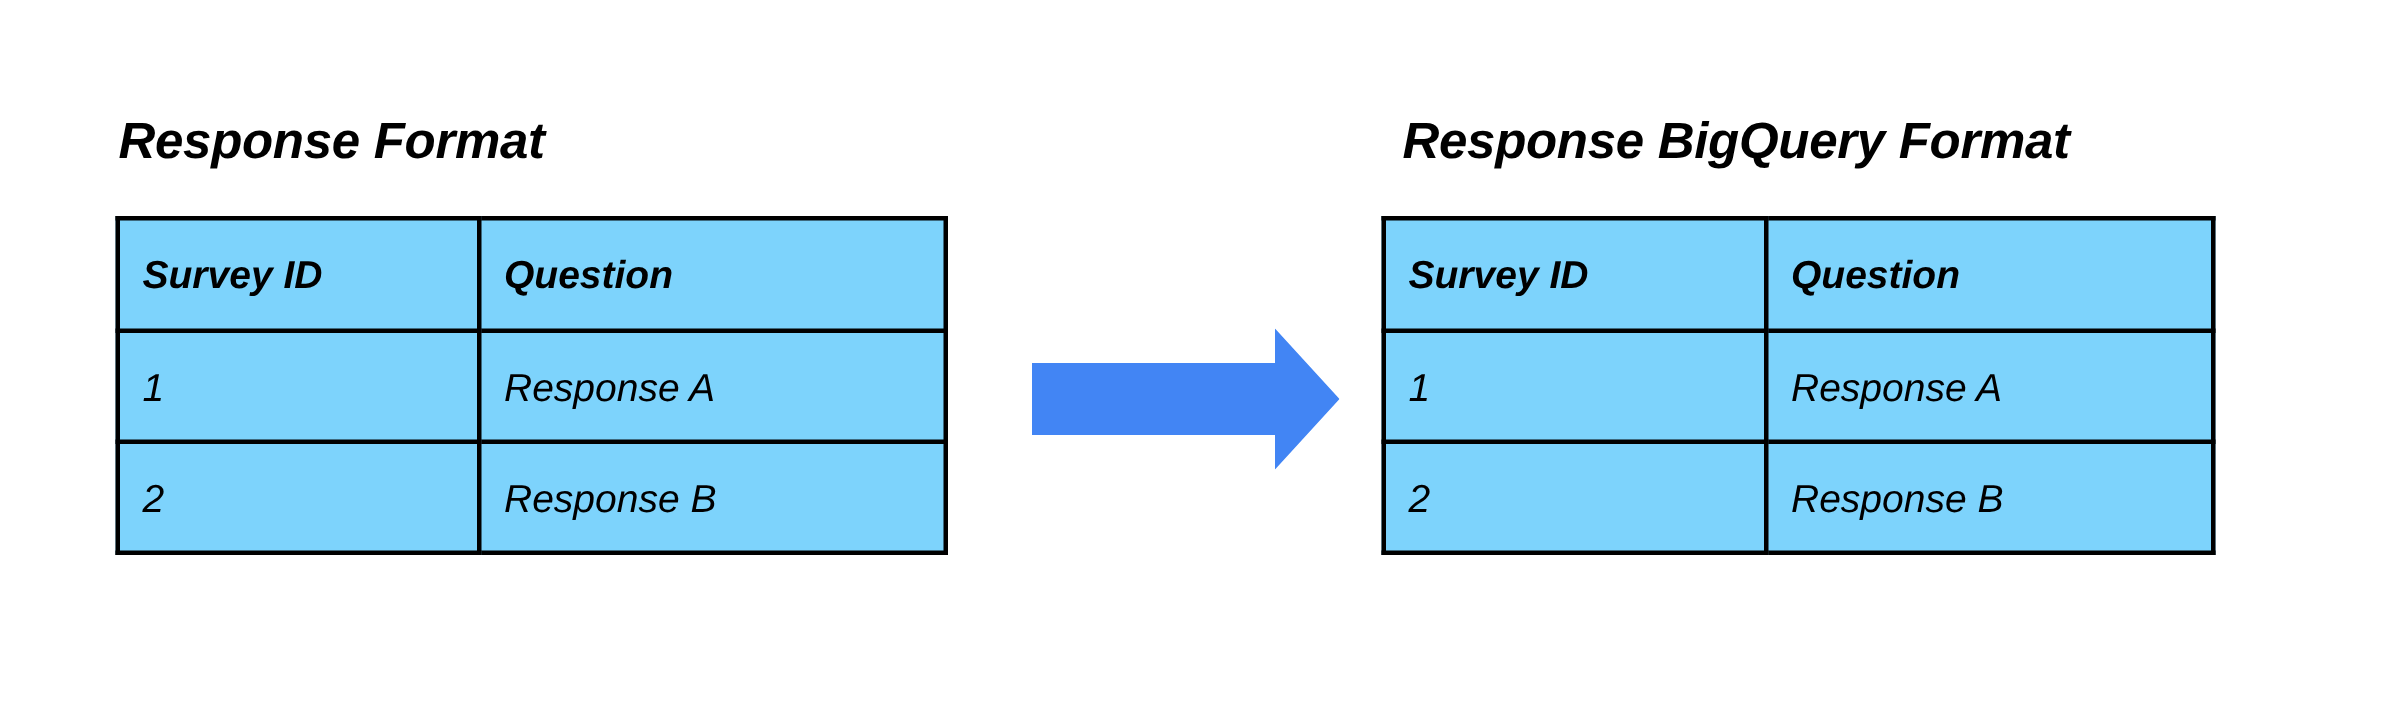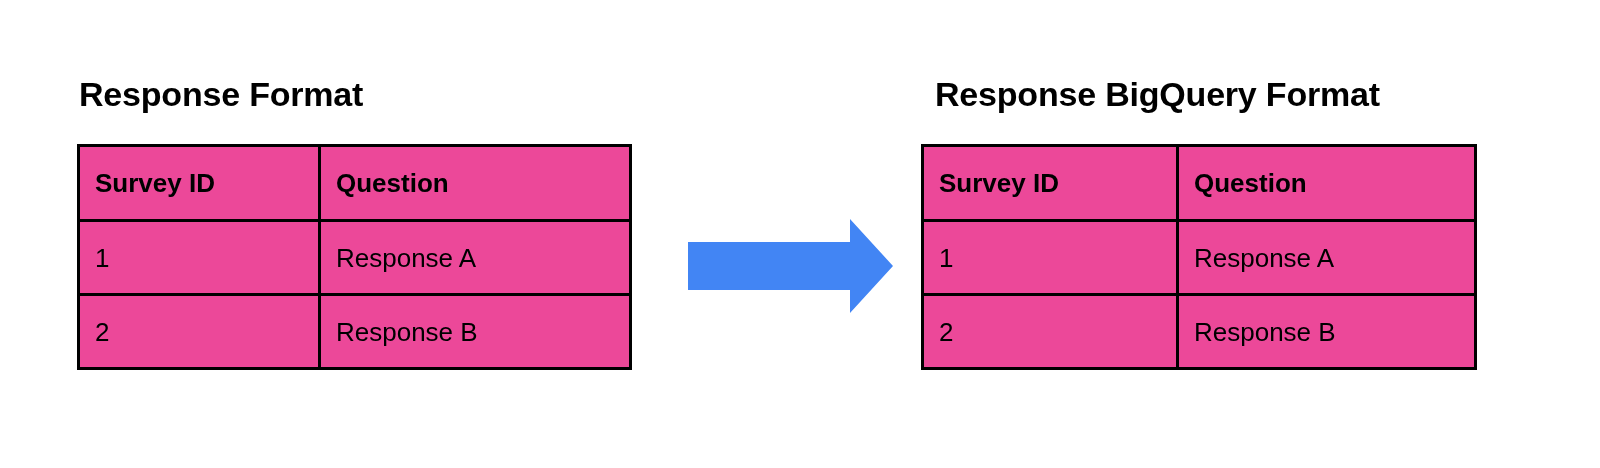--- a/index.html
+++ b/index.html
@@ -11,40 +11,41 @@
     height: 468px;
     background: #ffffff;
     font-family: "Liberation Sans", sans-serif;
     overflow: hidden;
   }
   .canvas {
     position: relative;
     width: 1600px;
     height: 468px;
     background: #ffffff;
+    font-style: italic;
   }
 
   
   .panel-title {
     position: absolute;
     font-size: 34px;
     font-weight: bold;
     color: #000000;
     line-height: 40px;
     white-space: nowrap;
     letter-spacing: -0.2px;
   }
   #title-left  { left: 79px;  top: 74px; }
   #title-right { left: 935px; top: 74px; }
 
   
   .data-table {
     position: absolute;
     border-collapse: collapse;
-    background: #ec4899;
+    background: #7dd3fc;
     table-layout: fixed;
   }
   #table-left  { left: 77px;  top: 144px; width: 555px; }
   #table-right { left: 921px; top: 144px; width: 556px; }
 
   .data-table td,
   .data-table th {
     border: 3px solid #000000;
     padding: 0 15px;
     height: 71px;

